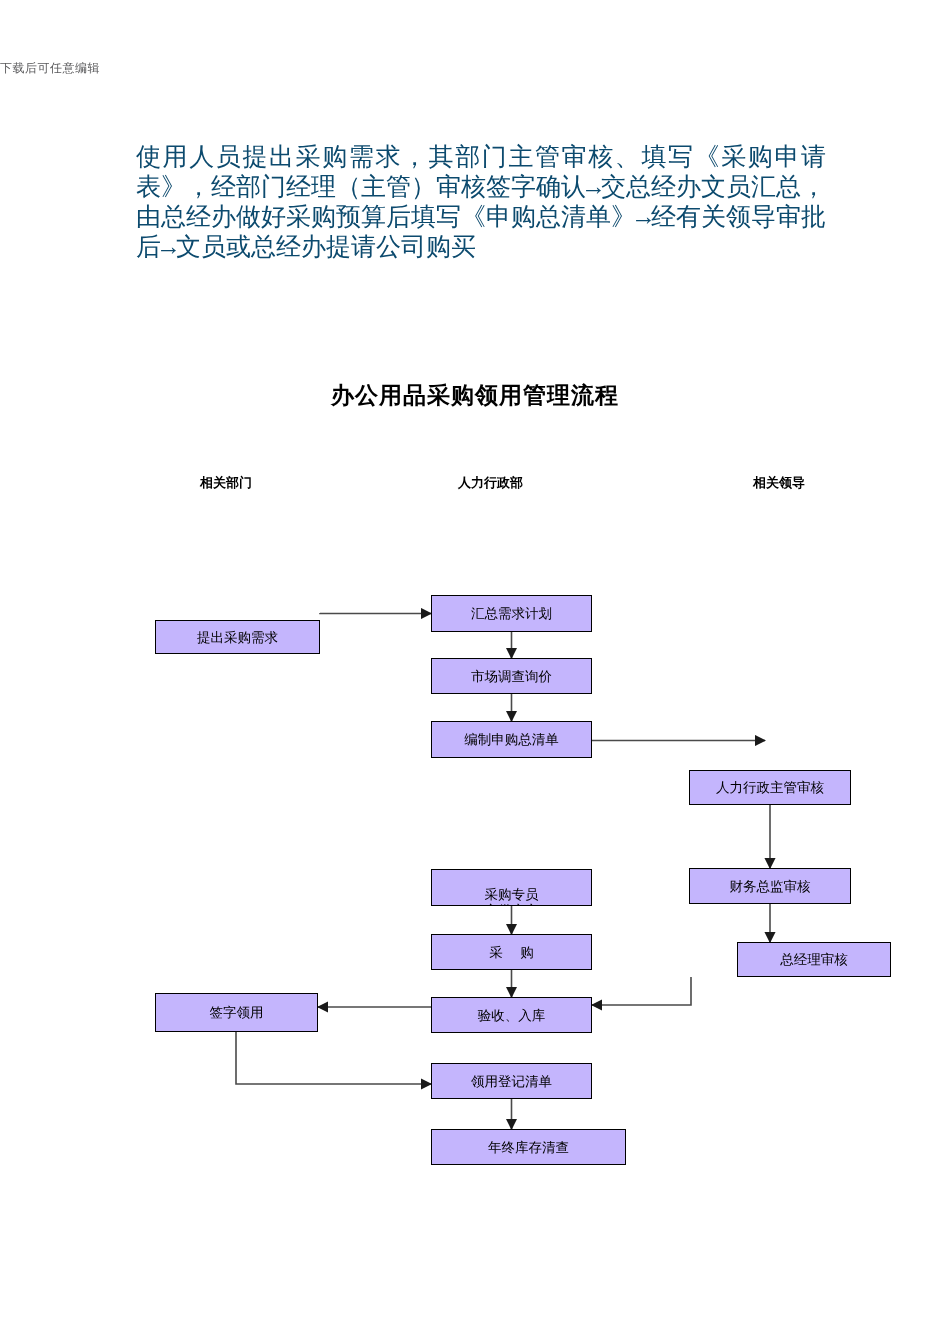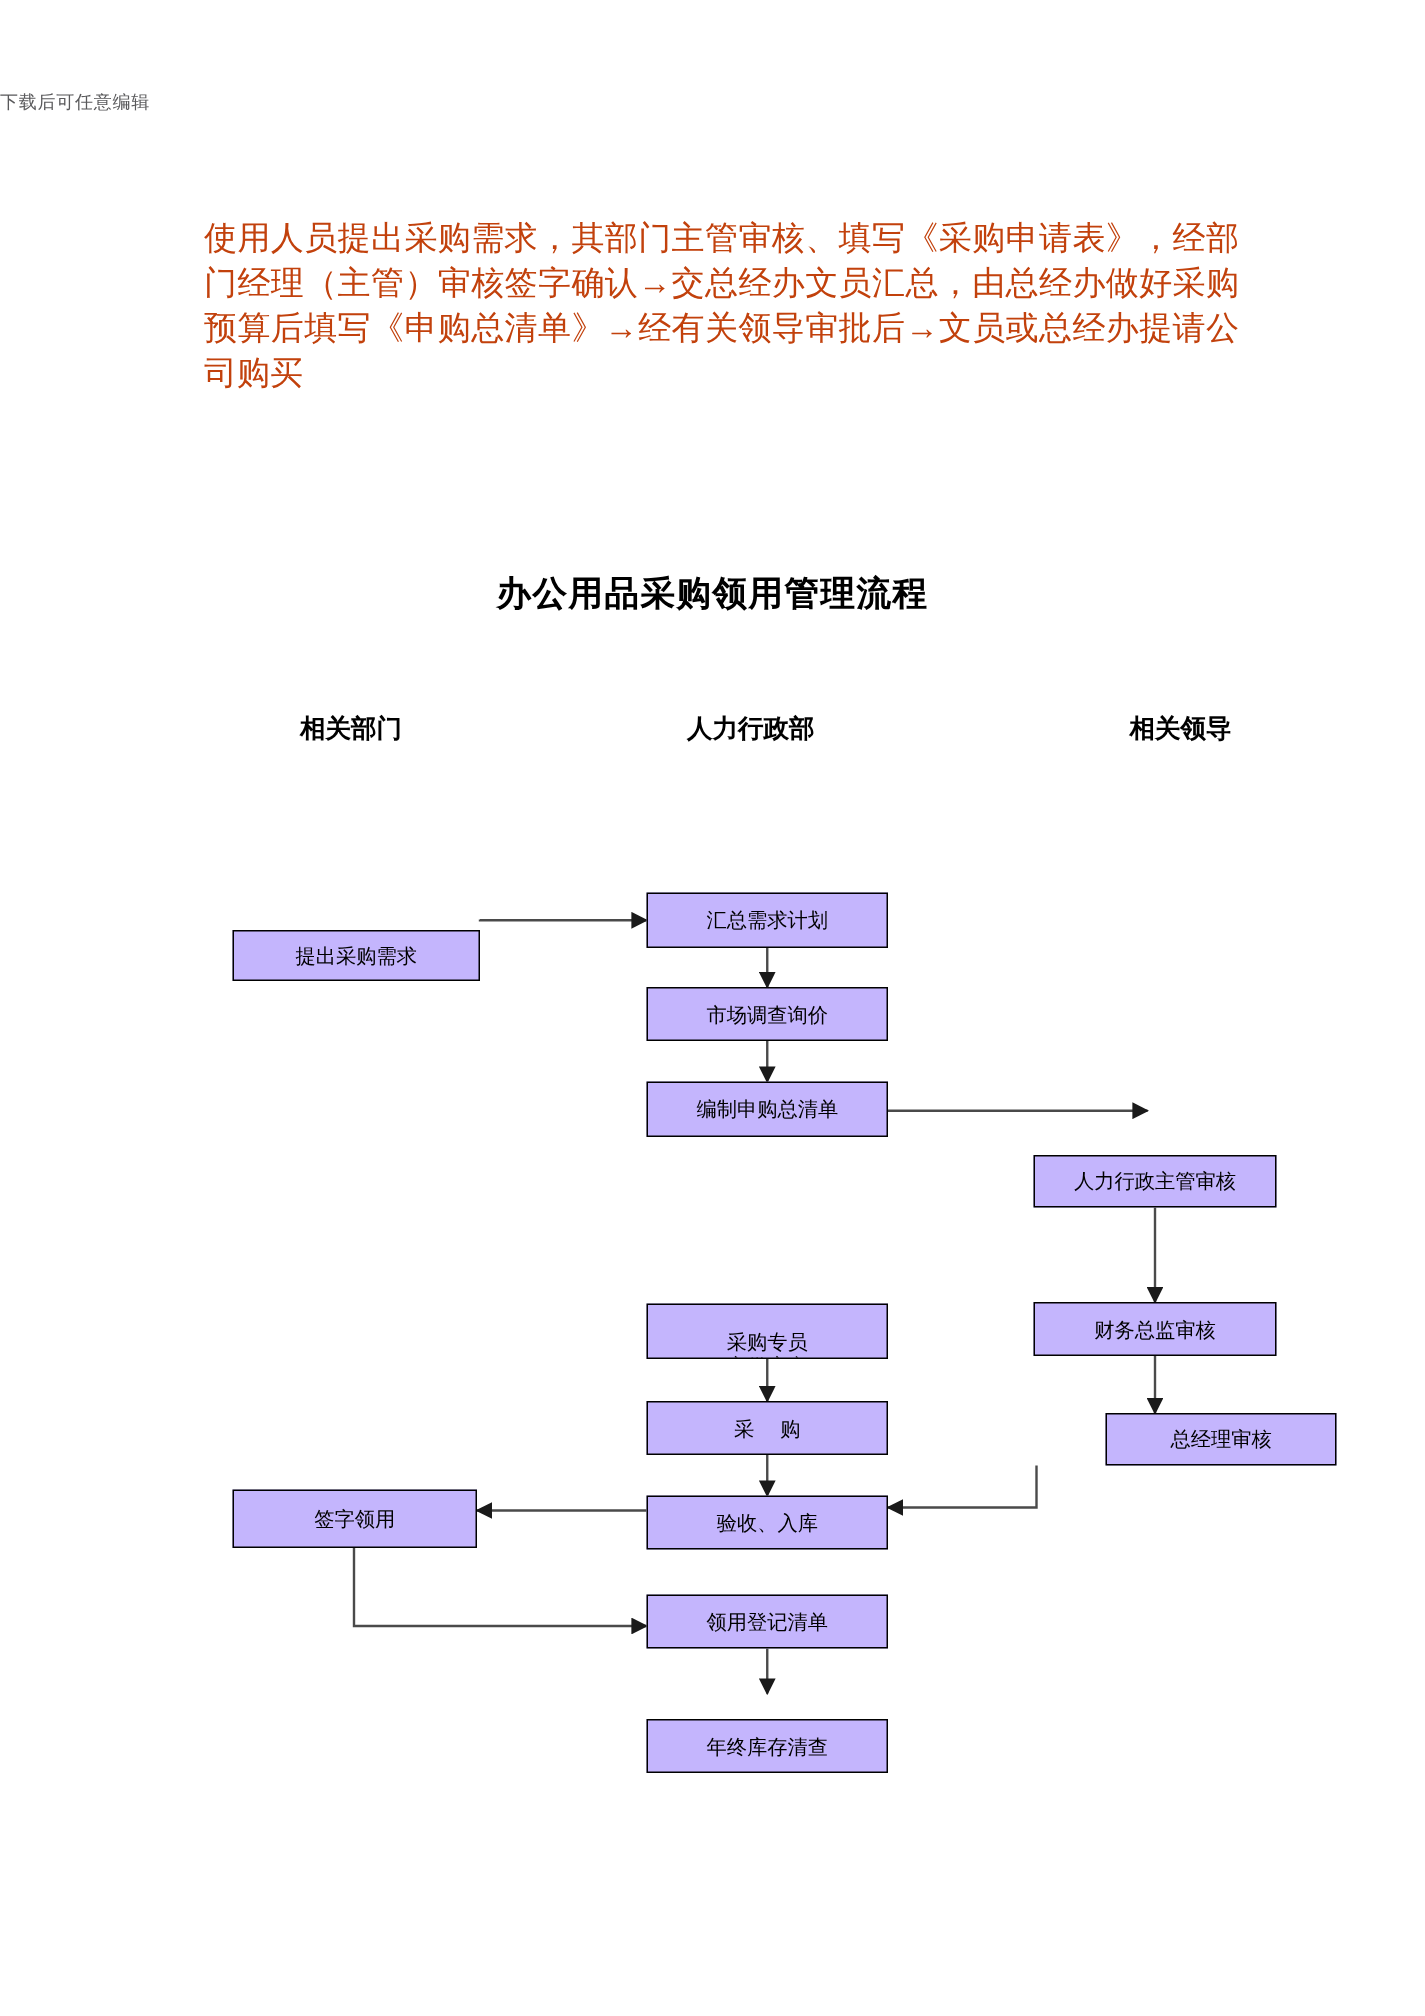--- a/index.html
+++ b/index.html
@@ -34,24 +34,24 @@
     color: #59595b;
     letter-spacing: 0.5px;
     font-family: "Liberation Serif", "DejaVu Serif", serif;
   }
 
   
   .body-text {
     position: absolute;
     left: 136px;
     width: 690px;
-    font-size: 22px;
+    font-size: 25px;
     line-height: 30px;
-    font-family: Liberation Sans, sans-serif;
-    color: #c2410c;
+    font-family: Liberation Mono, monospace;
+    color: #0c4a6e;
     text-align: justify;
   }
   #para-1 { top: 144px; }
   #para-2 { top: 268px; }
 
   
   .chart-title {
     position: absolute;
     top: 380px;
     left: 0;
@@ -60,21 +60,21 @@
     font-size: 23px;
     font-weight: bold;
     font-family: "Liberation Sans", "DejaVu Sans", sans-serif;
     letter-spacing: 1px;
   }
 
   
   .lane-header {
     position: absolute;
     top: 474px;
-    font-size: 17px;
+    font-size: 13px;
     font-weight: bold;
     font-family: "Liberation Sans", "DejaVu Sans", sans-serif;
     white-space: nowrap;
   }
   #lane-1 { left: 200px; }
   #lane-2 { left: 458px; }
   #lane-3 { left: 753px; }
 
   
   .flow-canvas {
@@ -161,16 +161,16 @@
       <div class="node" style="left: 431px; top: 721px; width: 161px; height: 37px;"><span class="node-text">编制申购总清单</span></div>
       <div class="node" style="left: 689px; top: 770px; width: 162px; height: 35px;"><span class="node-text">人力行政主管审核</span></div>
       <div class="node" style="left: 689px; top: 868px; width: 162px; height: 36px;"><span class="node-text">财务总监审核</span></div>
       <div class="node" style="left: 689px; top: 942px; width: 154px; height: 35px; margin-left: 48px;"><span class="node-text">总经理审核</span></div>
       <div class="node clipped" style="left: 431px; top: 869px; width: 161px; height: 37px;"><span class="node-text">采购专员
 定供应商</span></div>
       <div class="node wide-space" style="left: 431px; top: 934px; width: 161px; height: 36px;"><span class="node-text">采  购</span></div>
       <div class="node" style="left: 431px; top: 997px; width: 161px; height: 36px;"><span class="node-text">验收、入库</span></div>
       <div class="node" style="left: 155px; top: 993px; width: 163px; height: 39px;"><span class="node-text">签字领用</span></div>
       <div class="node" style="left: 431px; top: 1063px; width: 161px; height: 36px;"><span class="node-text">领用登记清单</span></div>
-      <div class="node" style="left: 431px; top: 1129px; width: 161px; height: 36px; margin-top: 17px;"><span class="node-text">年终库存清查</span></div>
+      <div class="node" style="left: 431px; top: 1129px; width: 195px; height: 36px;"><span class="node-text">年终库存清查</span></div>
     </div>
 
 </div>
 
 </body></html>

